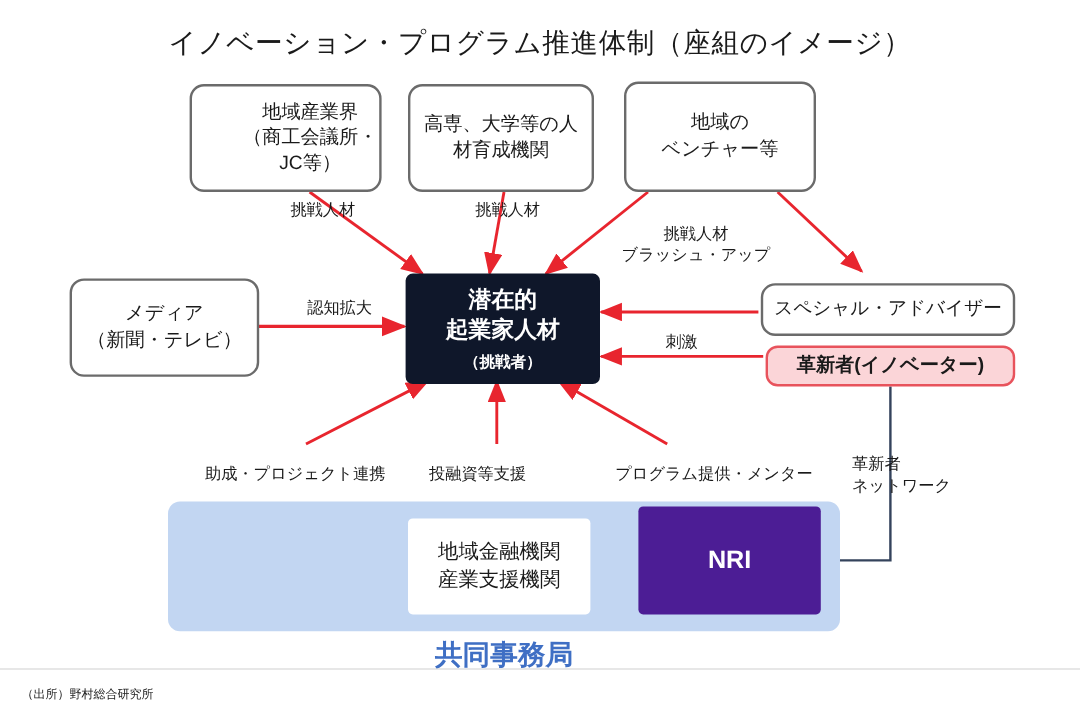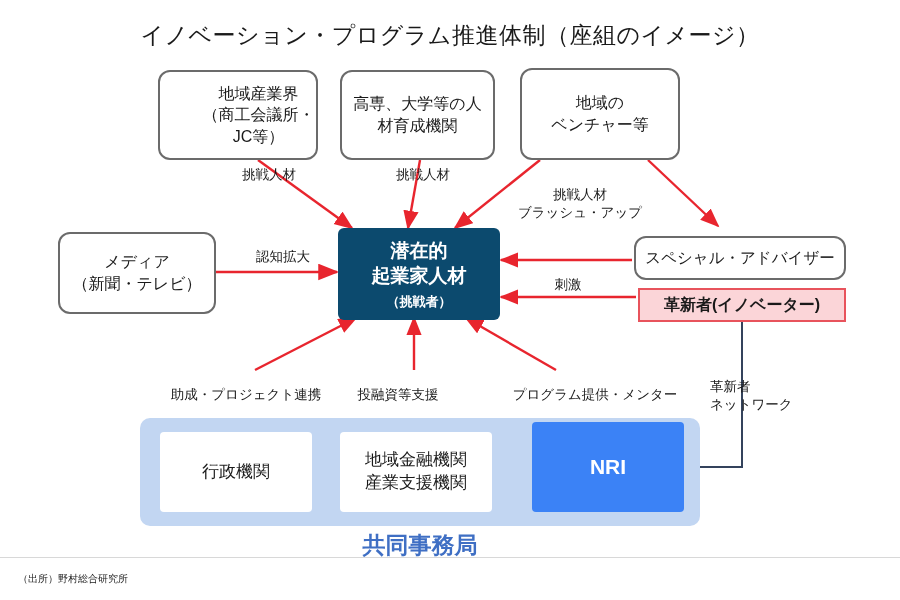--- a/index.html
+++ b/index.html
@@ -39,47 +39,47 @@
     line-height: 1.35;
   }
   .box-outline {
     border: 2px solid #6b6b6b;
     border-radius: 12px;
     background: #ffffff;
     color: #1a1a1a;
     font-size: 16px;
   }
   .box-red {
-    background: #0c4a6e;
+    background: #0f172a;
     border-radius: 6px;
     color: #ffffff;
     font-weight: bold;
     font-size: 19px;
   }
   .box-red .sub {
     font-size: 13px;
     font-weight: bold;
     margin-top: 4px;
   }
   .box-pink {
     background: #fbd5d8;
     border: 2px solid #e8535c;
-    border-radius: 0;
+    border-radius: 10px;
     color: #1a1a1a;
     font-size: 16px;
     font-weight: bold;
   }
   .box-white-plain {
     background: #ffffff;
     border-radius: 4px;
     color: #1a1a1a;
     font-size: 17px;
   }
   .box-navy {
-    background: #3b82f6;
+    background: #4c1d95;
     border-radius: 4px;
     color: #ffffff;
     font-size: 21px;
     font-weight: bold;
   }
   .panel-blue {
     position: absolute;
     background: #c2d6f2;
     border-radius: 10px;
   }
@@ -188,23 +188,20 @@
   <div class="box box-outline" style="left:634px; top:236px; width:212px; height:44px; font-size:15.5px;">
     <span>スペシャル・アドバイザー</span>
   </div>
 
   <div class="box box-pink" style="left:638px; top:288px; width:208px; height:34px;">
     <span>革新者(イノベーター)</span>
   </div>
 
   <div class="panel-blue" style="left:140px; top:418px; width:560px; height:108px;"></div>
 
-  <div class="box box-white-plain" style="left:160px; top:432px; width:152px; height:80px;">
-    <span>行政機関</span>
-  </div>
 
   <div class="box box-white-plain" style="left:340px; top:432px; width:152px; height:80px;">
     <span style="white-space:pre-line;">地域金融機関
 産業支援機関</span>
   </div>
 
   <div class="box box-navy" style="left:532px; top:422px; width:152px; height:90px;">
     <span>NRI</span>
   </div>
 

